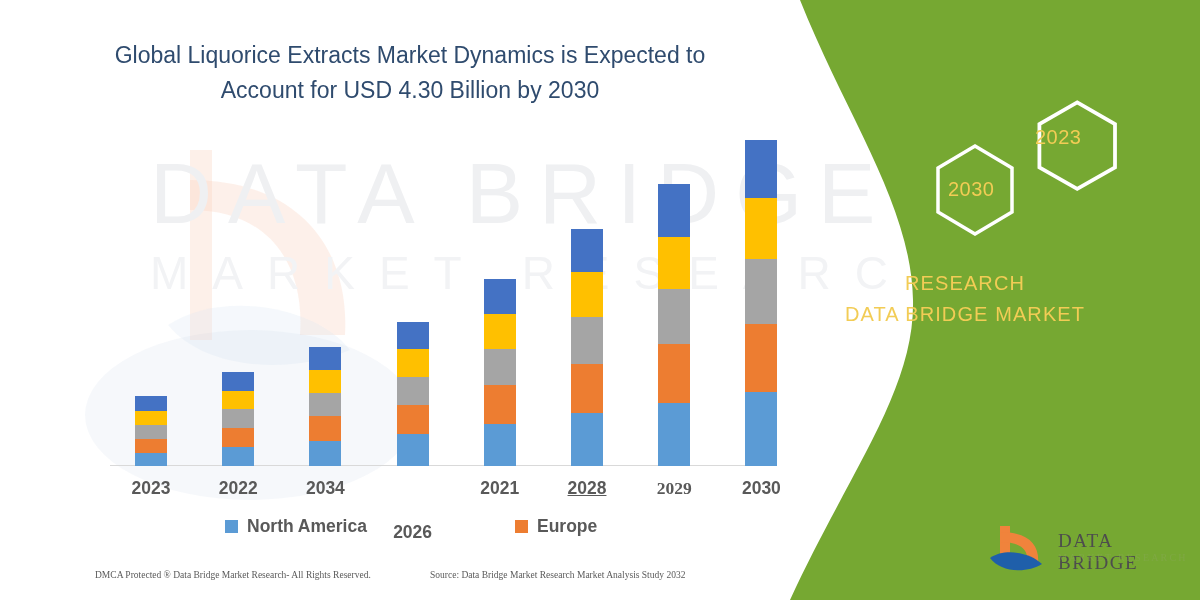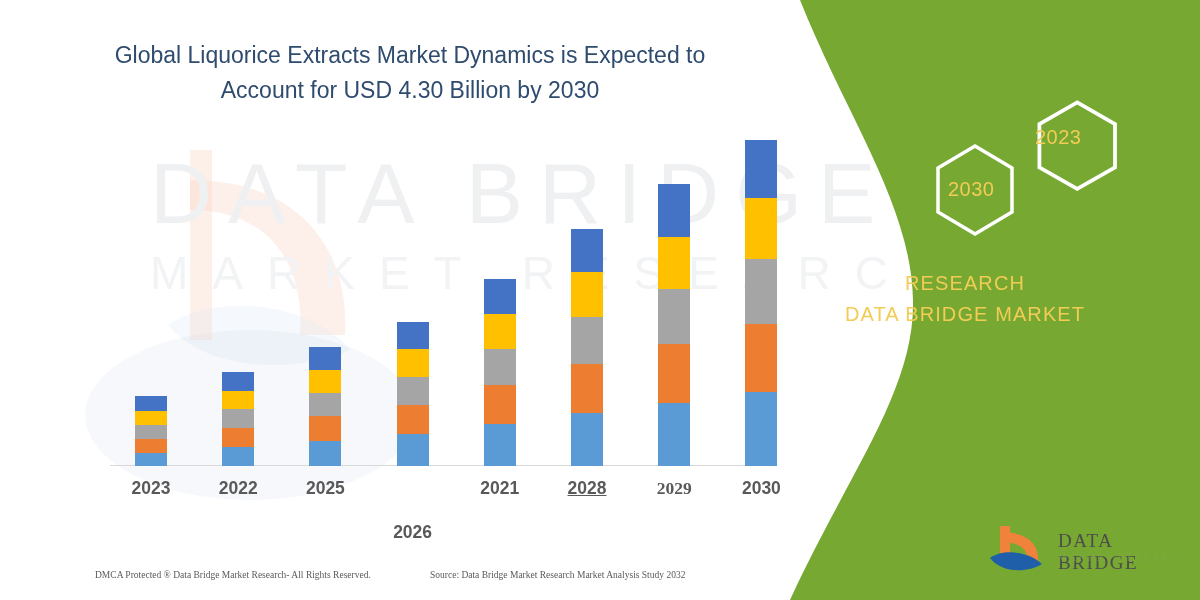--- a/index.html
+++ b/index.html
@@ -164,26 +164,36 @@
           <span class="seg" style="height: 57.8387px; background: rgb(68, 114, 196);"></span>
           <span class="seg" style="height: 60.9935px; background: rgb(255, 192, 0);"></span>
           <span class="seg" style="height: 65.2px; background: rgb(165, 165, 165);"></span>
           <span class="seg" style="height: 68.3548px; background: rgb(237, 125, 49);"></span>
           <span class="seg" style="height: 73.6129px; background: rgb(91, 155, 213);"></span>
         </div>
       </div>
     <div class="xlabels" id="xlabels">
         <div class="xlab" style="left: 111px;">2023</div>
         <div class="xlab" style="left: 198.2px;">2022</div>
-        <div class="xlab" style="left: 285.4px;">2025</div>
+        <div class="xlab" style="left: 285.4px;">2034</div>
         <div class="xlab" style="left: 372.6px; margin-top: 44px;">2026</div>
         <div class="xlab" style="left: 459.8px;">2021</div>
         <div class="xlab" style="left: 547px; text-decoration: underline;">2028</div>
         <div class="xlab" style="left: 634.2px; font-family: Liberation Serif, serif;">2029</div>
         <div class="xlab" style="left: 721.4px;">2030</div>
+      </div>
+    <div class="legend" id="legend">
+        <div class="legend-item" style="left: 225px; top: 6px;">
+          <span class="swatch" style="background: rgb(91, 155, 213);"></span>
+          <span class="legend-label">North America</span>
+        </div>
+        <div class="legend-item" style="left: 515px; top: 6px;">
+          <span class="swatch" style="background: rgb(237, 125, 49);"></span>
+          <span class="legend-label">Europe</span>
+        </div>
       </div>
   </div>
 
   <div class="footer">
     <div class="foot-txt" style="left:95px;top:4px;">DMCA Protected ® Data Bridge Market Research- All Rights Reserved.</div>
     <div class="foot-txt" style="left:430px;top:4px;">Source: Data Bridge Market Research  Market Analysis Study 2032</div>
   </div>
 
   <div class="green-panel">
     <svg width="470" height="600" viewBox="0 0 470 600" style="position:absolute;left:0;top:0;">

